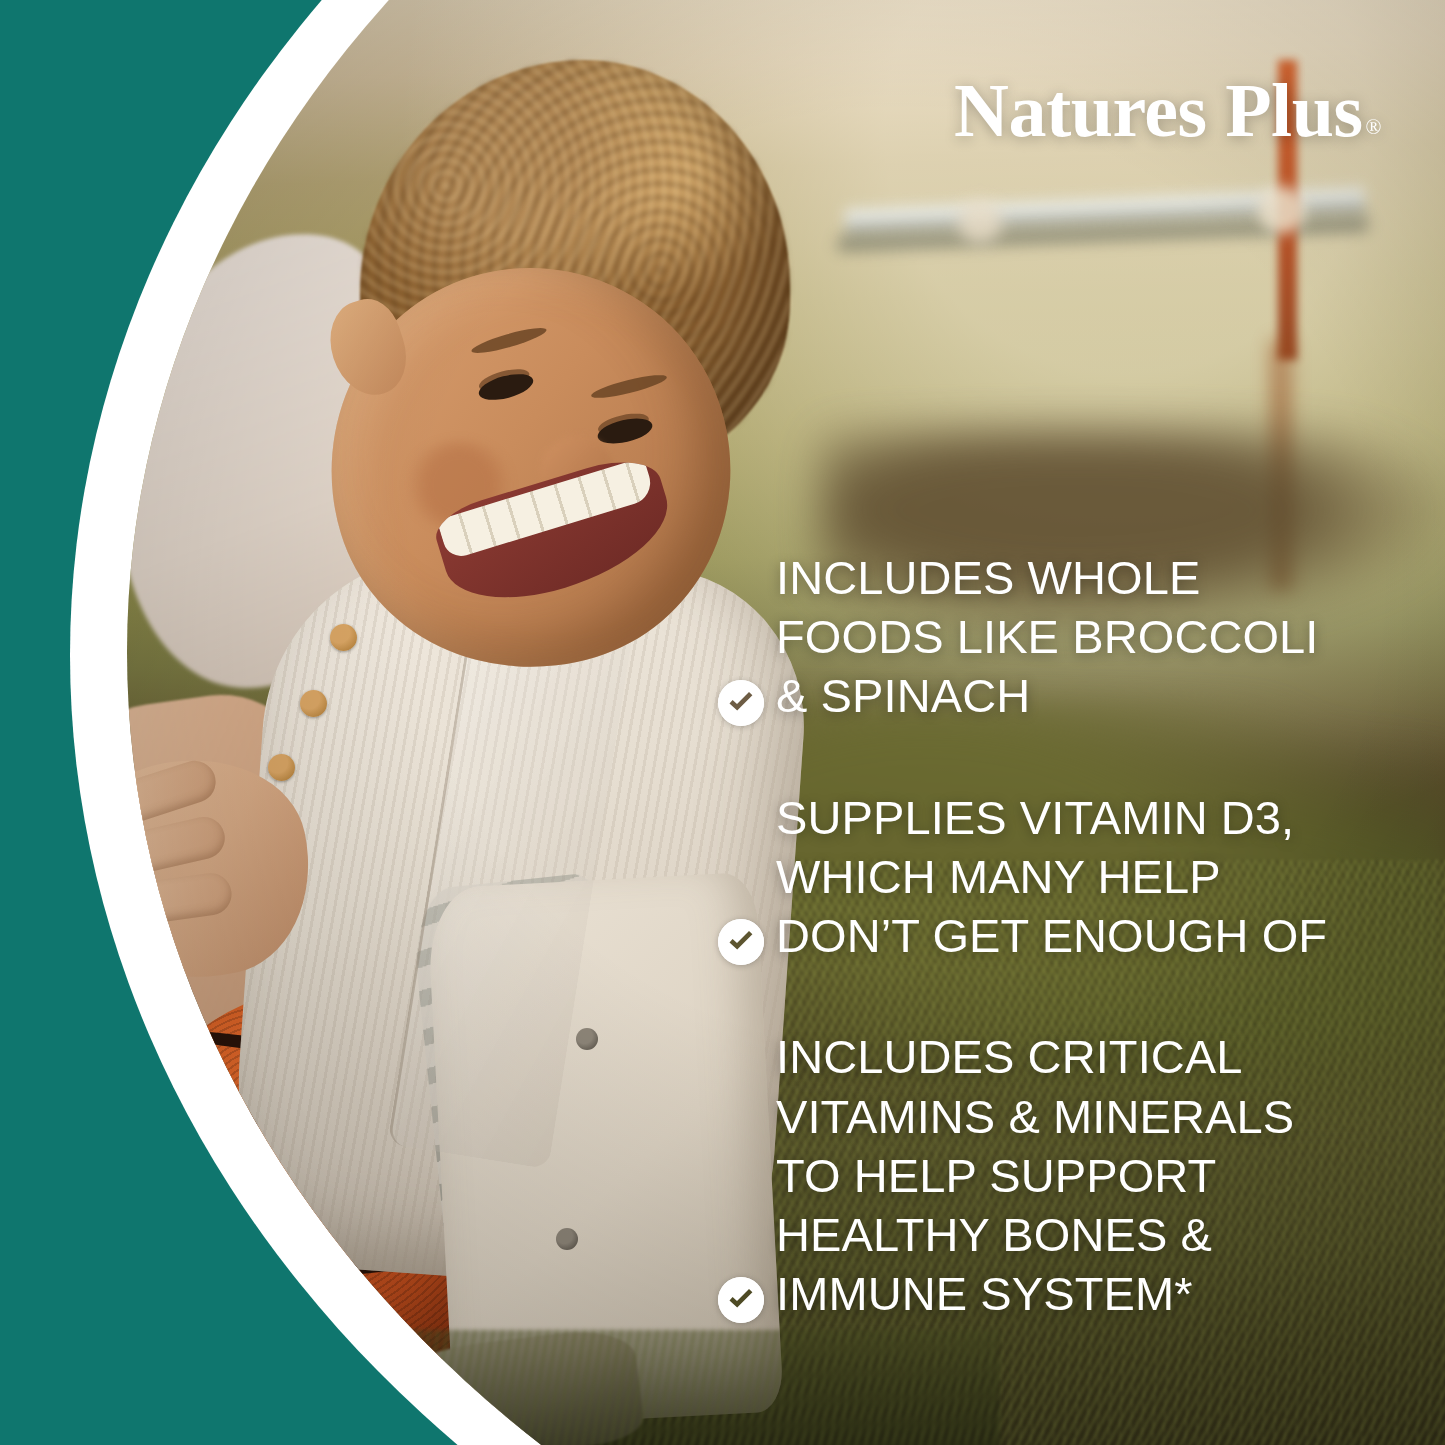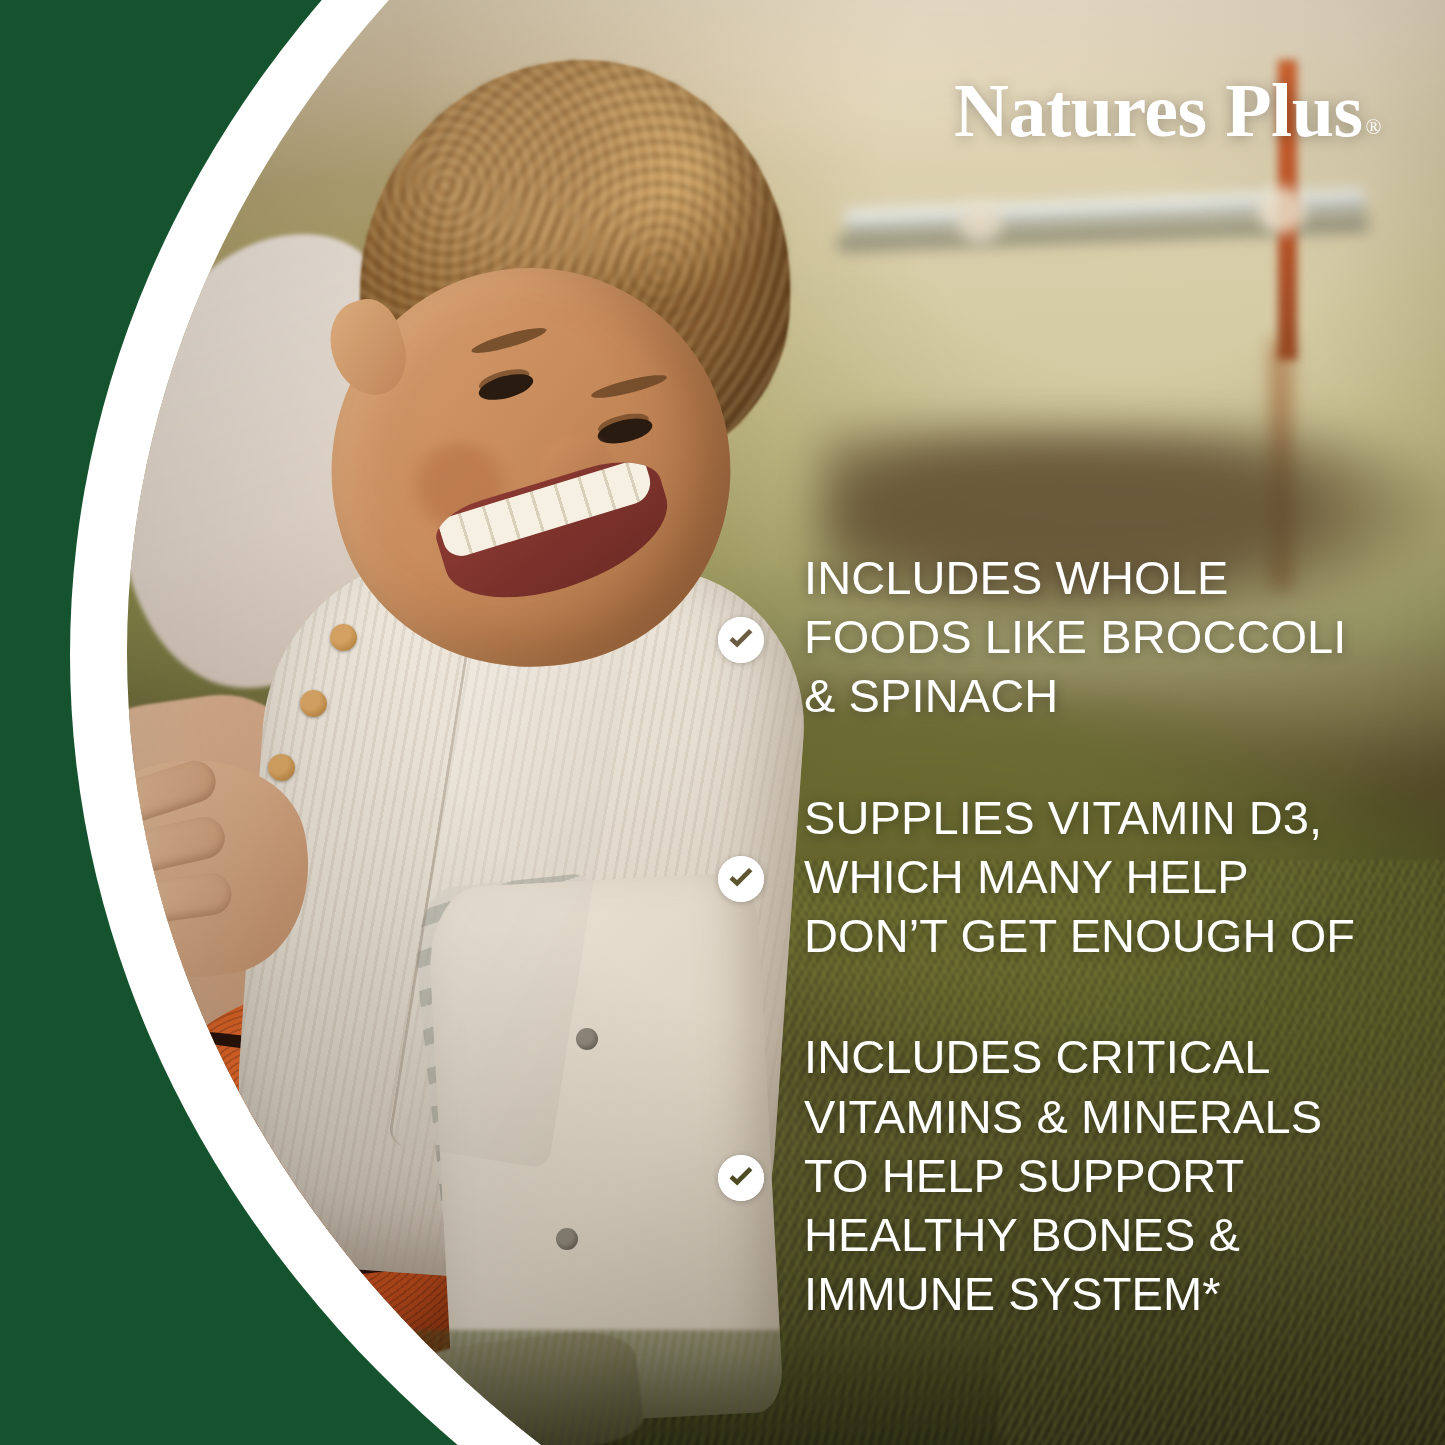--- a/index.html
+++ b/index.html
@@ -10,21 +10,21 @@
   }
   body {
     font-family: "Liberation Sans", sans-serif;
   }
 
   #banner {
     position: relative;
     width: 1445px;
     height: 1445px;
     overflow: hidden;
-    background: #14532d;
+    background: #0f766e;
   }
 
   
   .photo-clip {
     position: absolute;
     inset: 0;
     
     clip-path: ellipse(1360px 1130px at 1430px 655px);
     overflow: hidden;
   }
@@ -430,22 +430,22 @@
   
   .benefits {
     position: absolute;
     left: 718px;
     top: 548px;
     width: 680px;
   }
   .benefit {
     position: relative;
     display: flex;
-    align-items: center;
-    gap: 40px;
+    align-items: flex-end;
+    gap: 12px;
     margin-bottom: 62px;
   }
   .benefit:last-child { margin-bottom: 0; }
 
   .check-badge {
     flex: 0 0 auto;
     width: 46px;
     height: 46px;
     border-radius: 50%;
     background: #ffffff;

